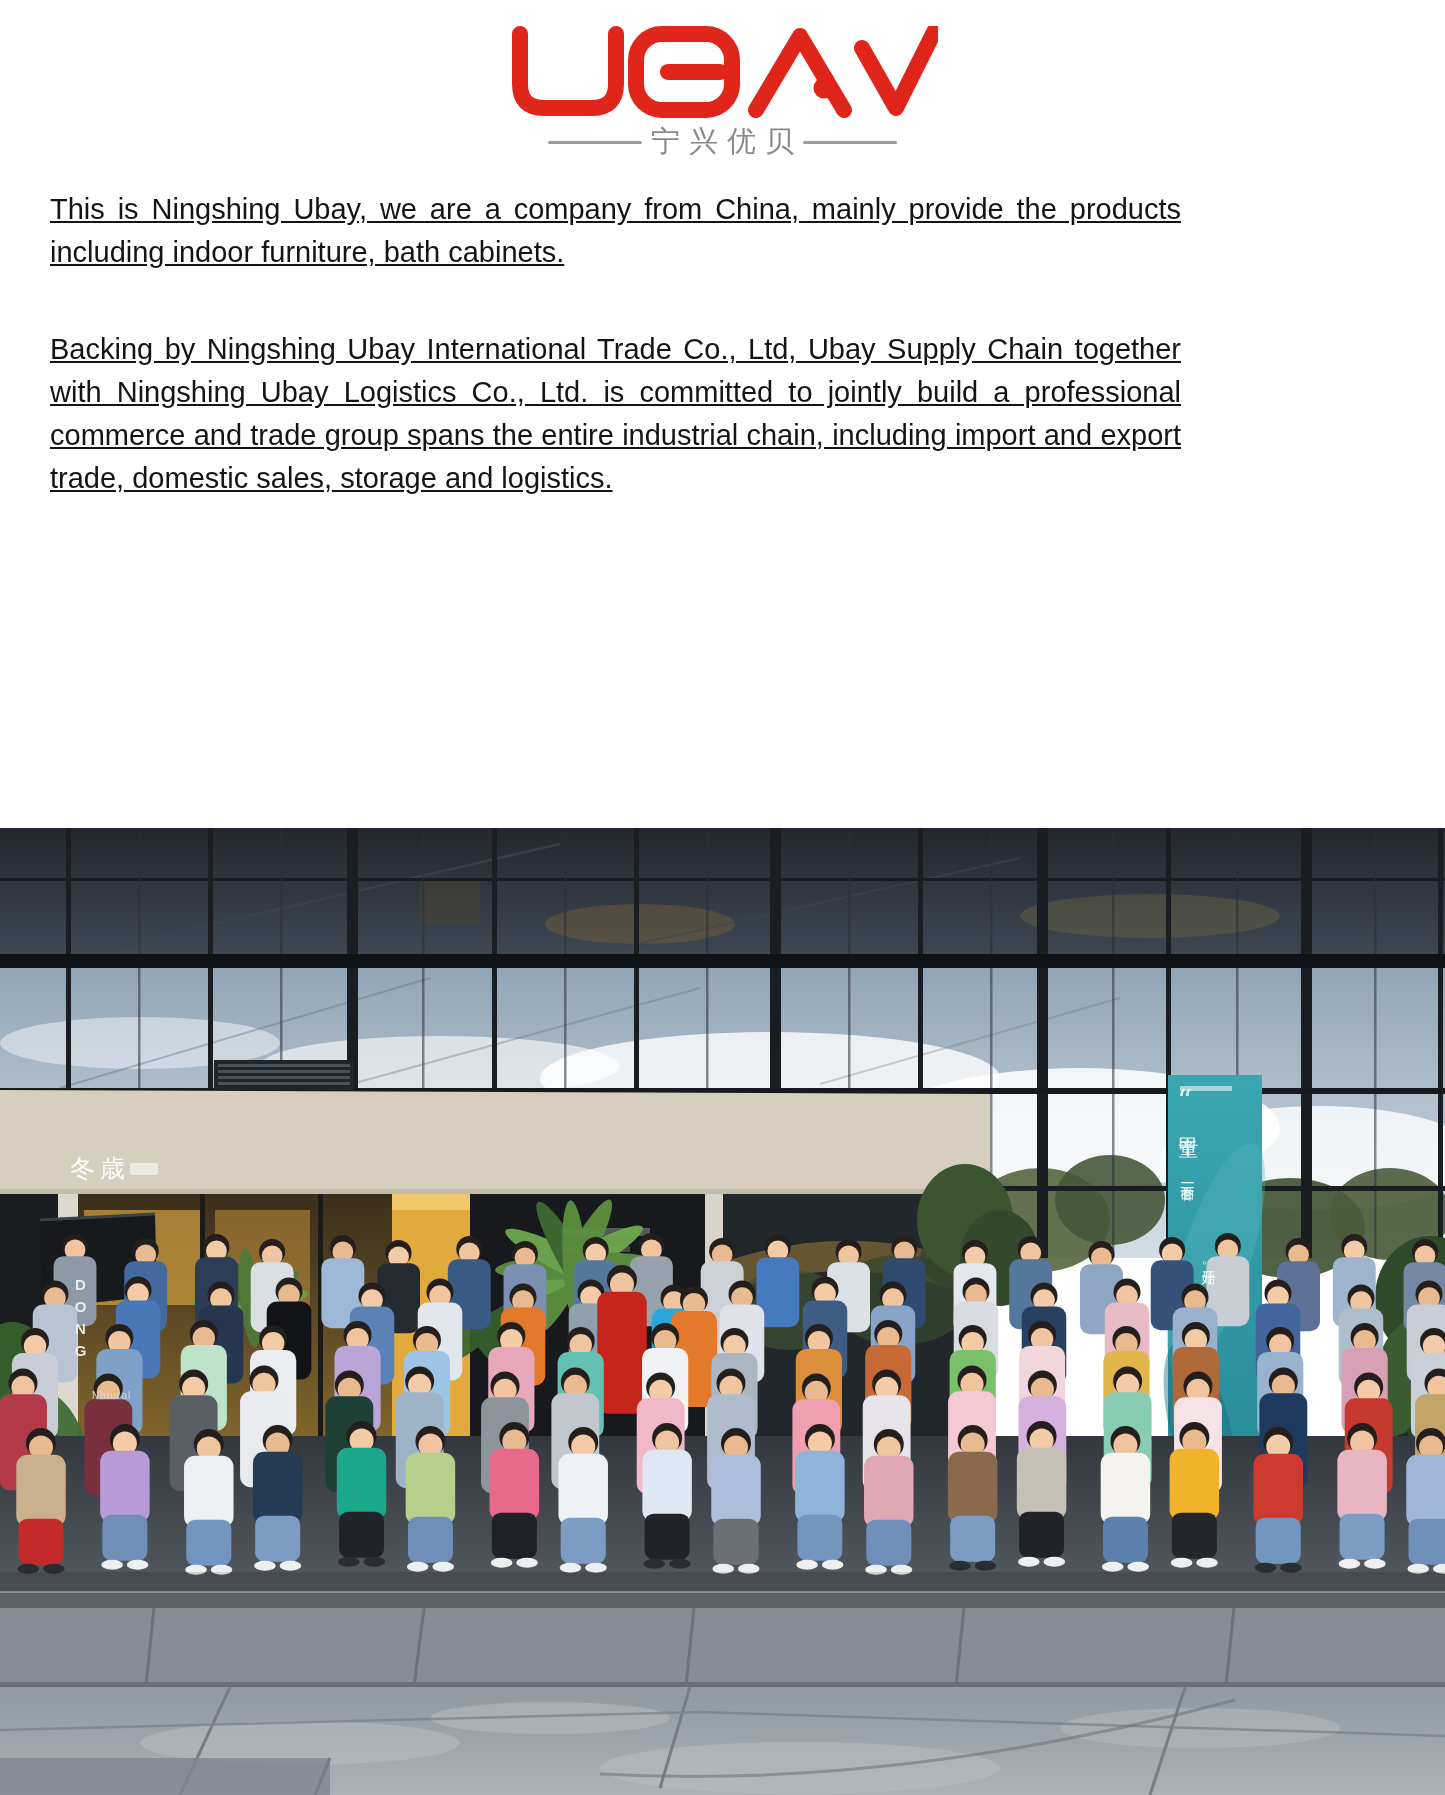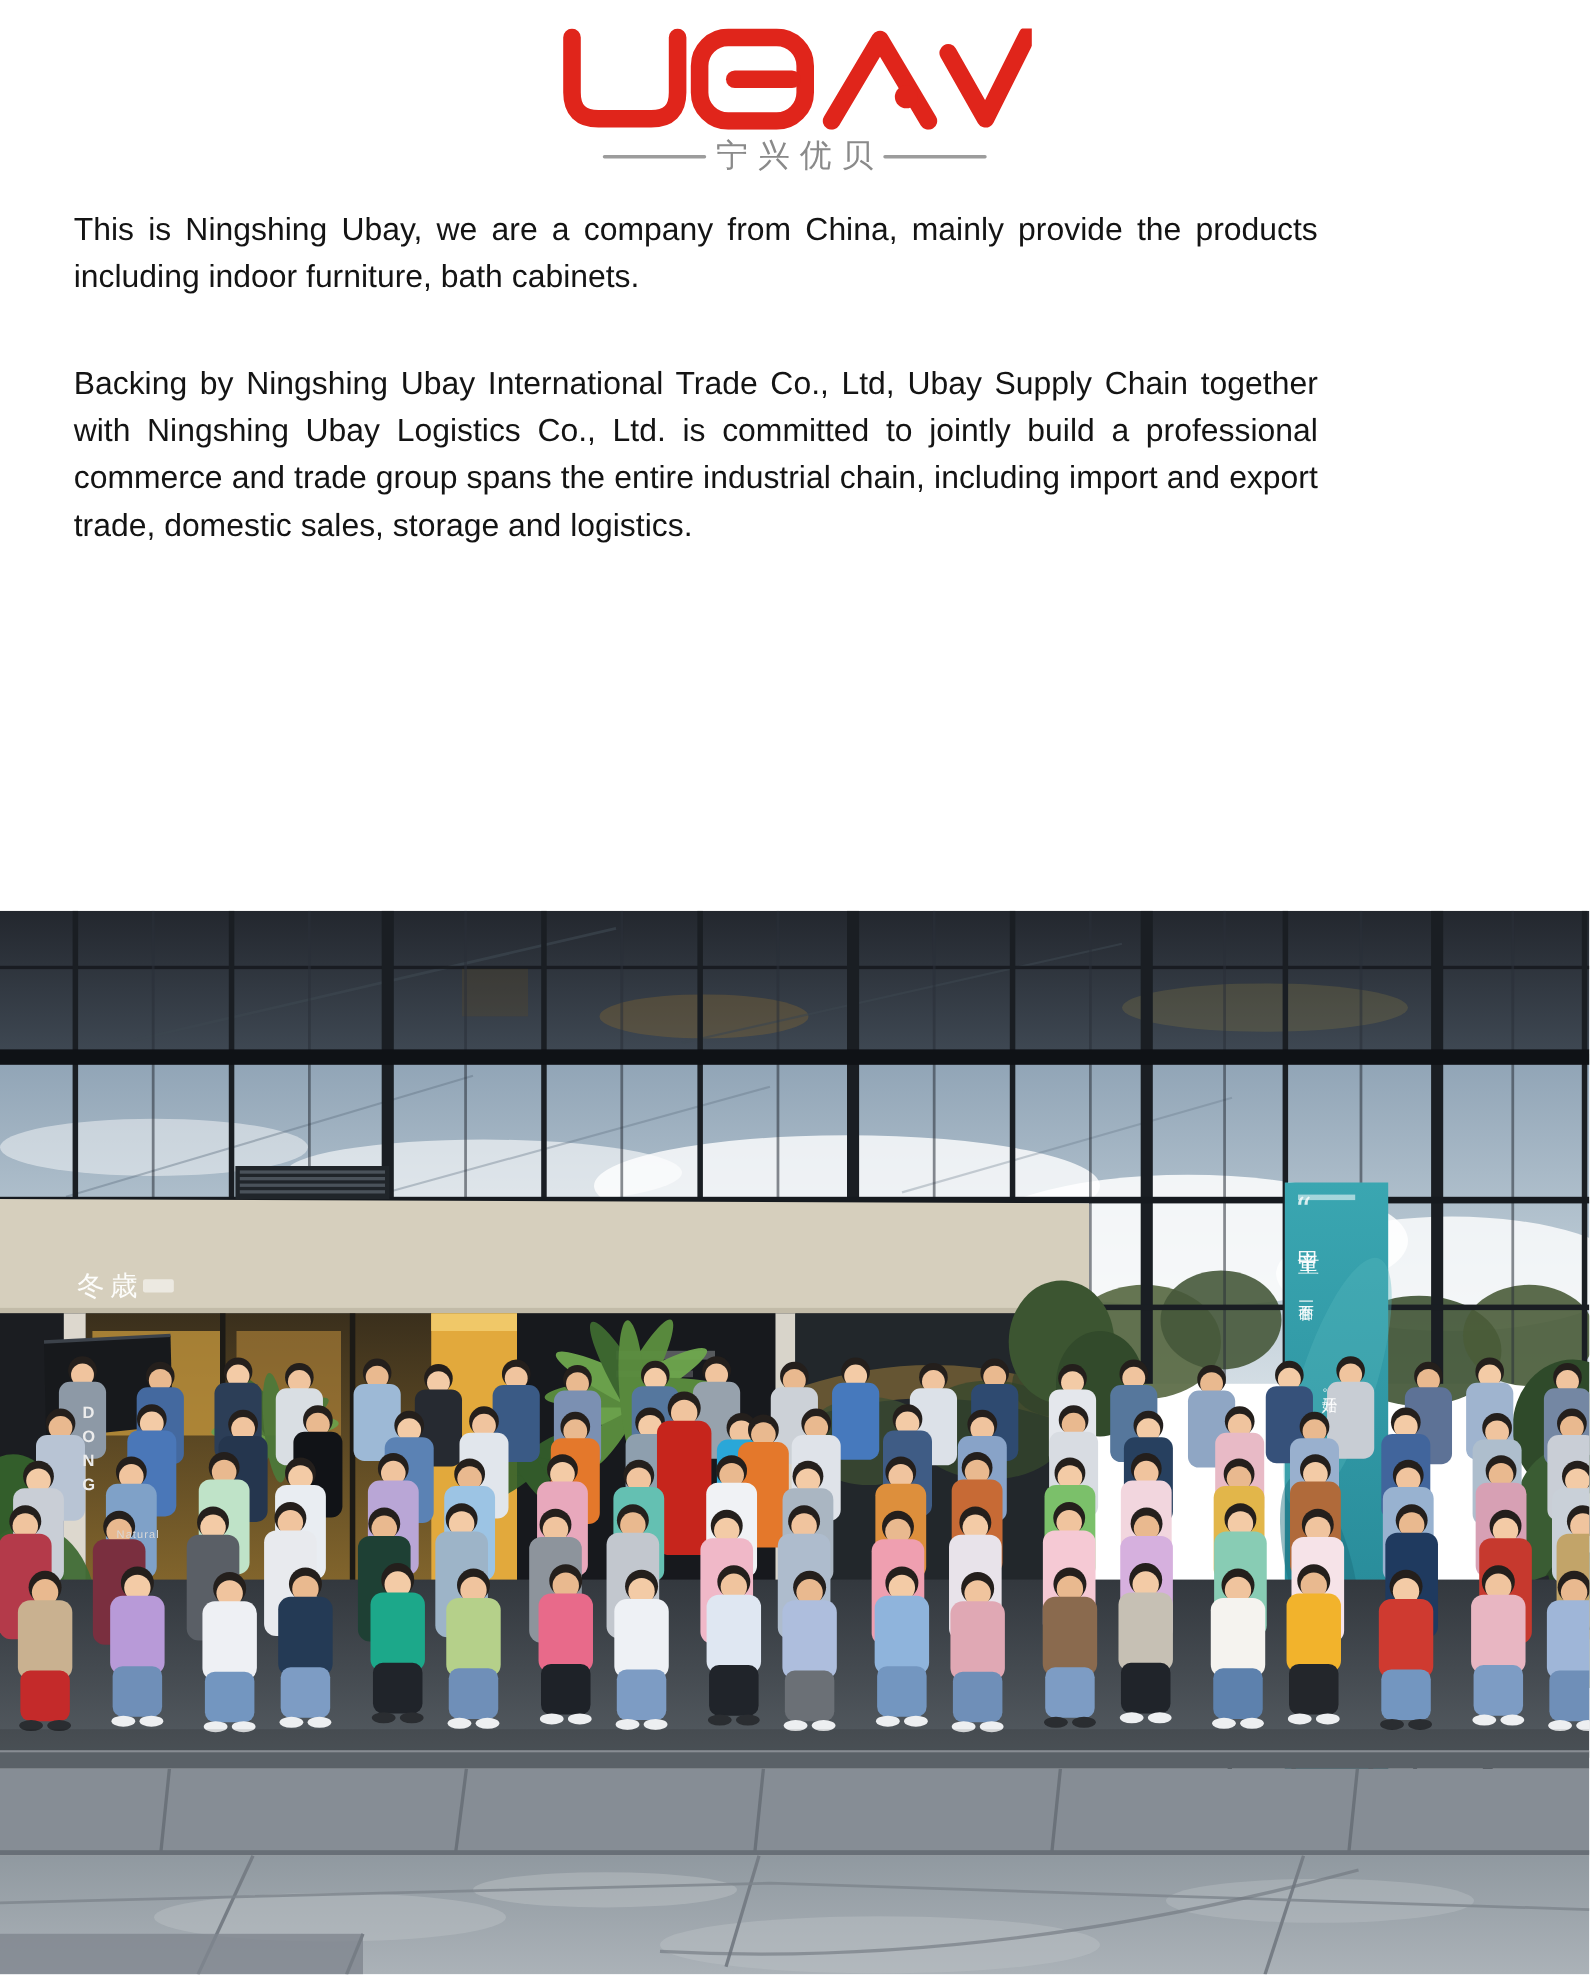--- a/index.html
+++ b/index.html
@@ -8,36 +8,36 @@
     font-family:"Liberation Sans", sans-serif;overflow:hidden;
   }
   
   .logo-wrap{position:absolute;left:0;top:26px;width:100%;
     display:flex;flex-direction:column;align-items:center;}
   .logo-sub{display:flex;align-items:center;margin-top:4px;}
   .logo-sub .dash{width:94px;height:3px;background:#9c9c9c;border-radius:2px;}
   .logo-sub .cn{font-size:29px;letter-spacing:9px;color:#8a8a8a;font-weight:500;
     padding-left:9px;}
   
-  .about{position:absolute;left:67px;top:188px;width:1131px;
-    font-size:29px;line-height:43px;color:#141414;text-align:justify;}
+  .about{position:absolute;left:50px;top:188px;width:1131px;
+    font-size:29px;line-height:43px;color:#141414;text-align:justify;text-decoration:underline;}
   .about p{margin:0 0 54px 0;}
   .about p:last-child{margin-bottom:0;}
   
   .photo{position:absolute;left:0;top:828px;width:1445px;height:967px;}
   .photo svg{position:absolute;left:0;top:0;}
   .ov{position:absolute;color:#fff;pointer-events:none;}
   .banner-text{left:70px;top:324px;font-size:25px;letter-spacing:5px;
     color:#fdfdfb;display:flex;align-items:center;}
   .banner-text .mini{display:inline-block;width:28px;height:12px;
     background:rgba(255,255,255,.55);border-radius:2px;}
   .vtext{writing-mode:vertical-rl;text-orientation:upright;}
   .dong-text{left:72px;top:448px;font-size:15px;letter-spacing:5px;
     color:#ececec;font-weight:bold;}
-  .natural-text{left:106px;top:562px;font-size:10px;color:#d8d8d8;
+  .natural-text{left:92px;top:562px;font-size:10px;color:#d8d8d8;
     letter-spacing:1px;writing-mode:horizontal-tb;}
   .poster-a{left:1176px;top:293px;font-size:20px;color:rgba(255,255,255,.95);}
   .poster-b{left:1179px;top:348px;font-size:14px;color:rgba(255,255,255,.85);}
   .poster-c{left:1200px;top:432px;font-size:14px;color:rgba(255,255,255,.85);}
   .poster-quote{left:1177px;top:262px;font-size:30px;line-height:22px;
     color:rgba(255,255,255,.8);font-family:"DejaVu Serif", serif;}
 </style>
 </head>
 <body>
 

